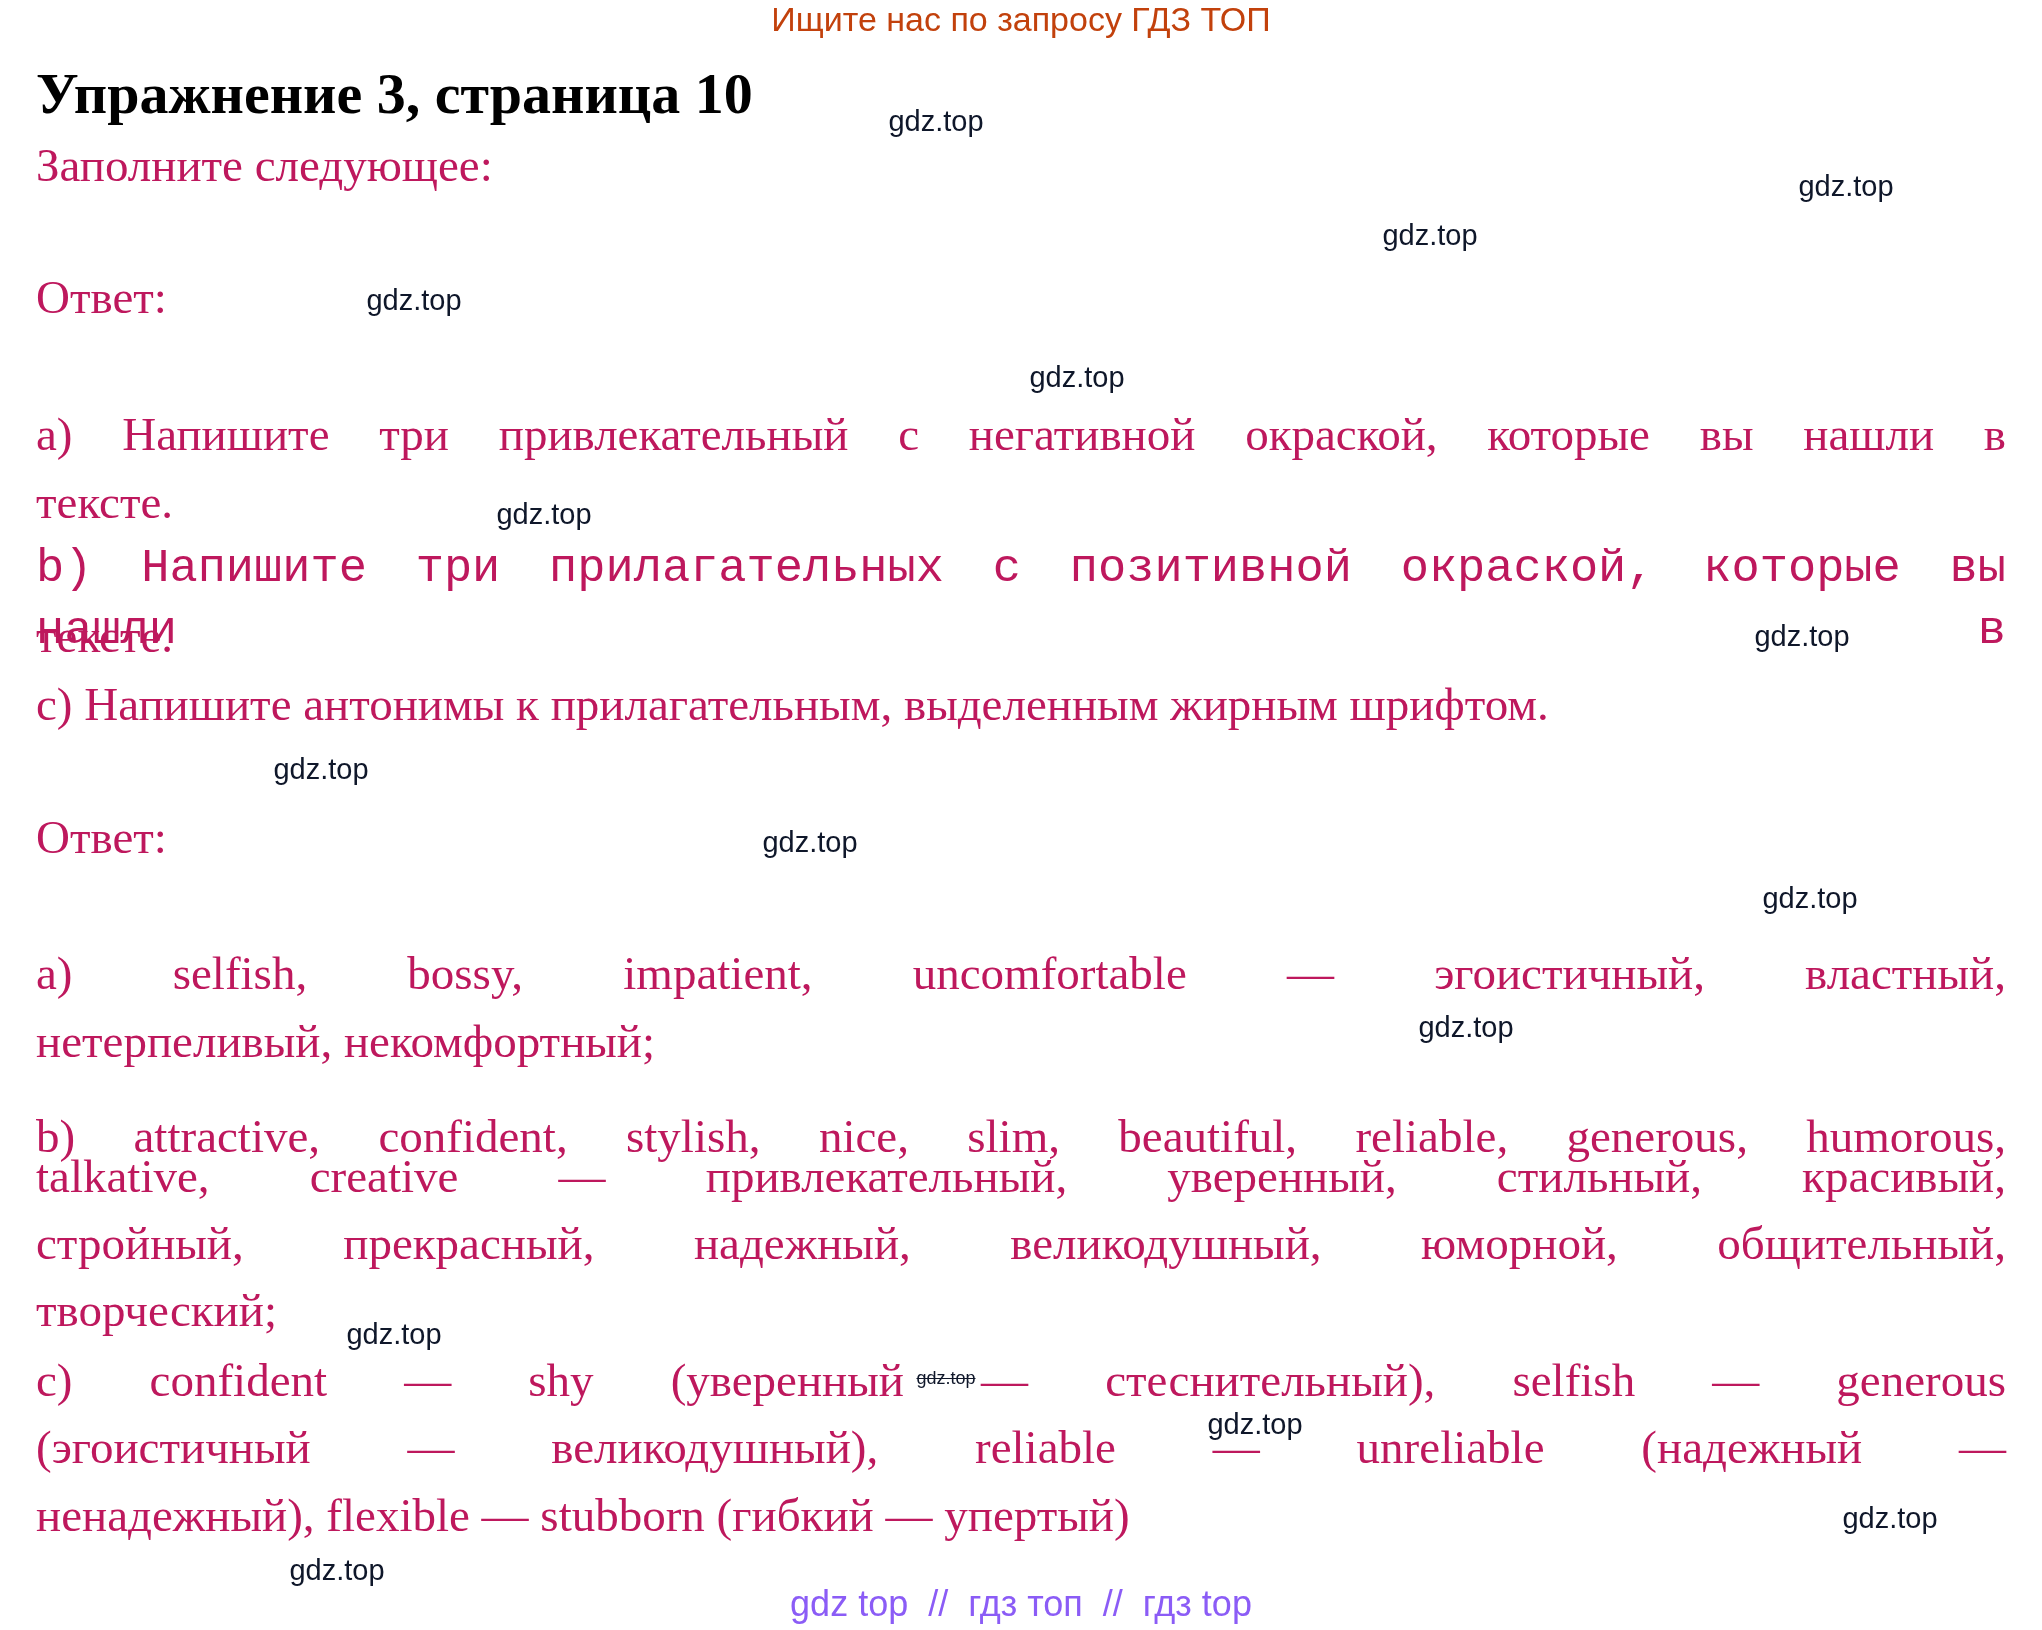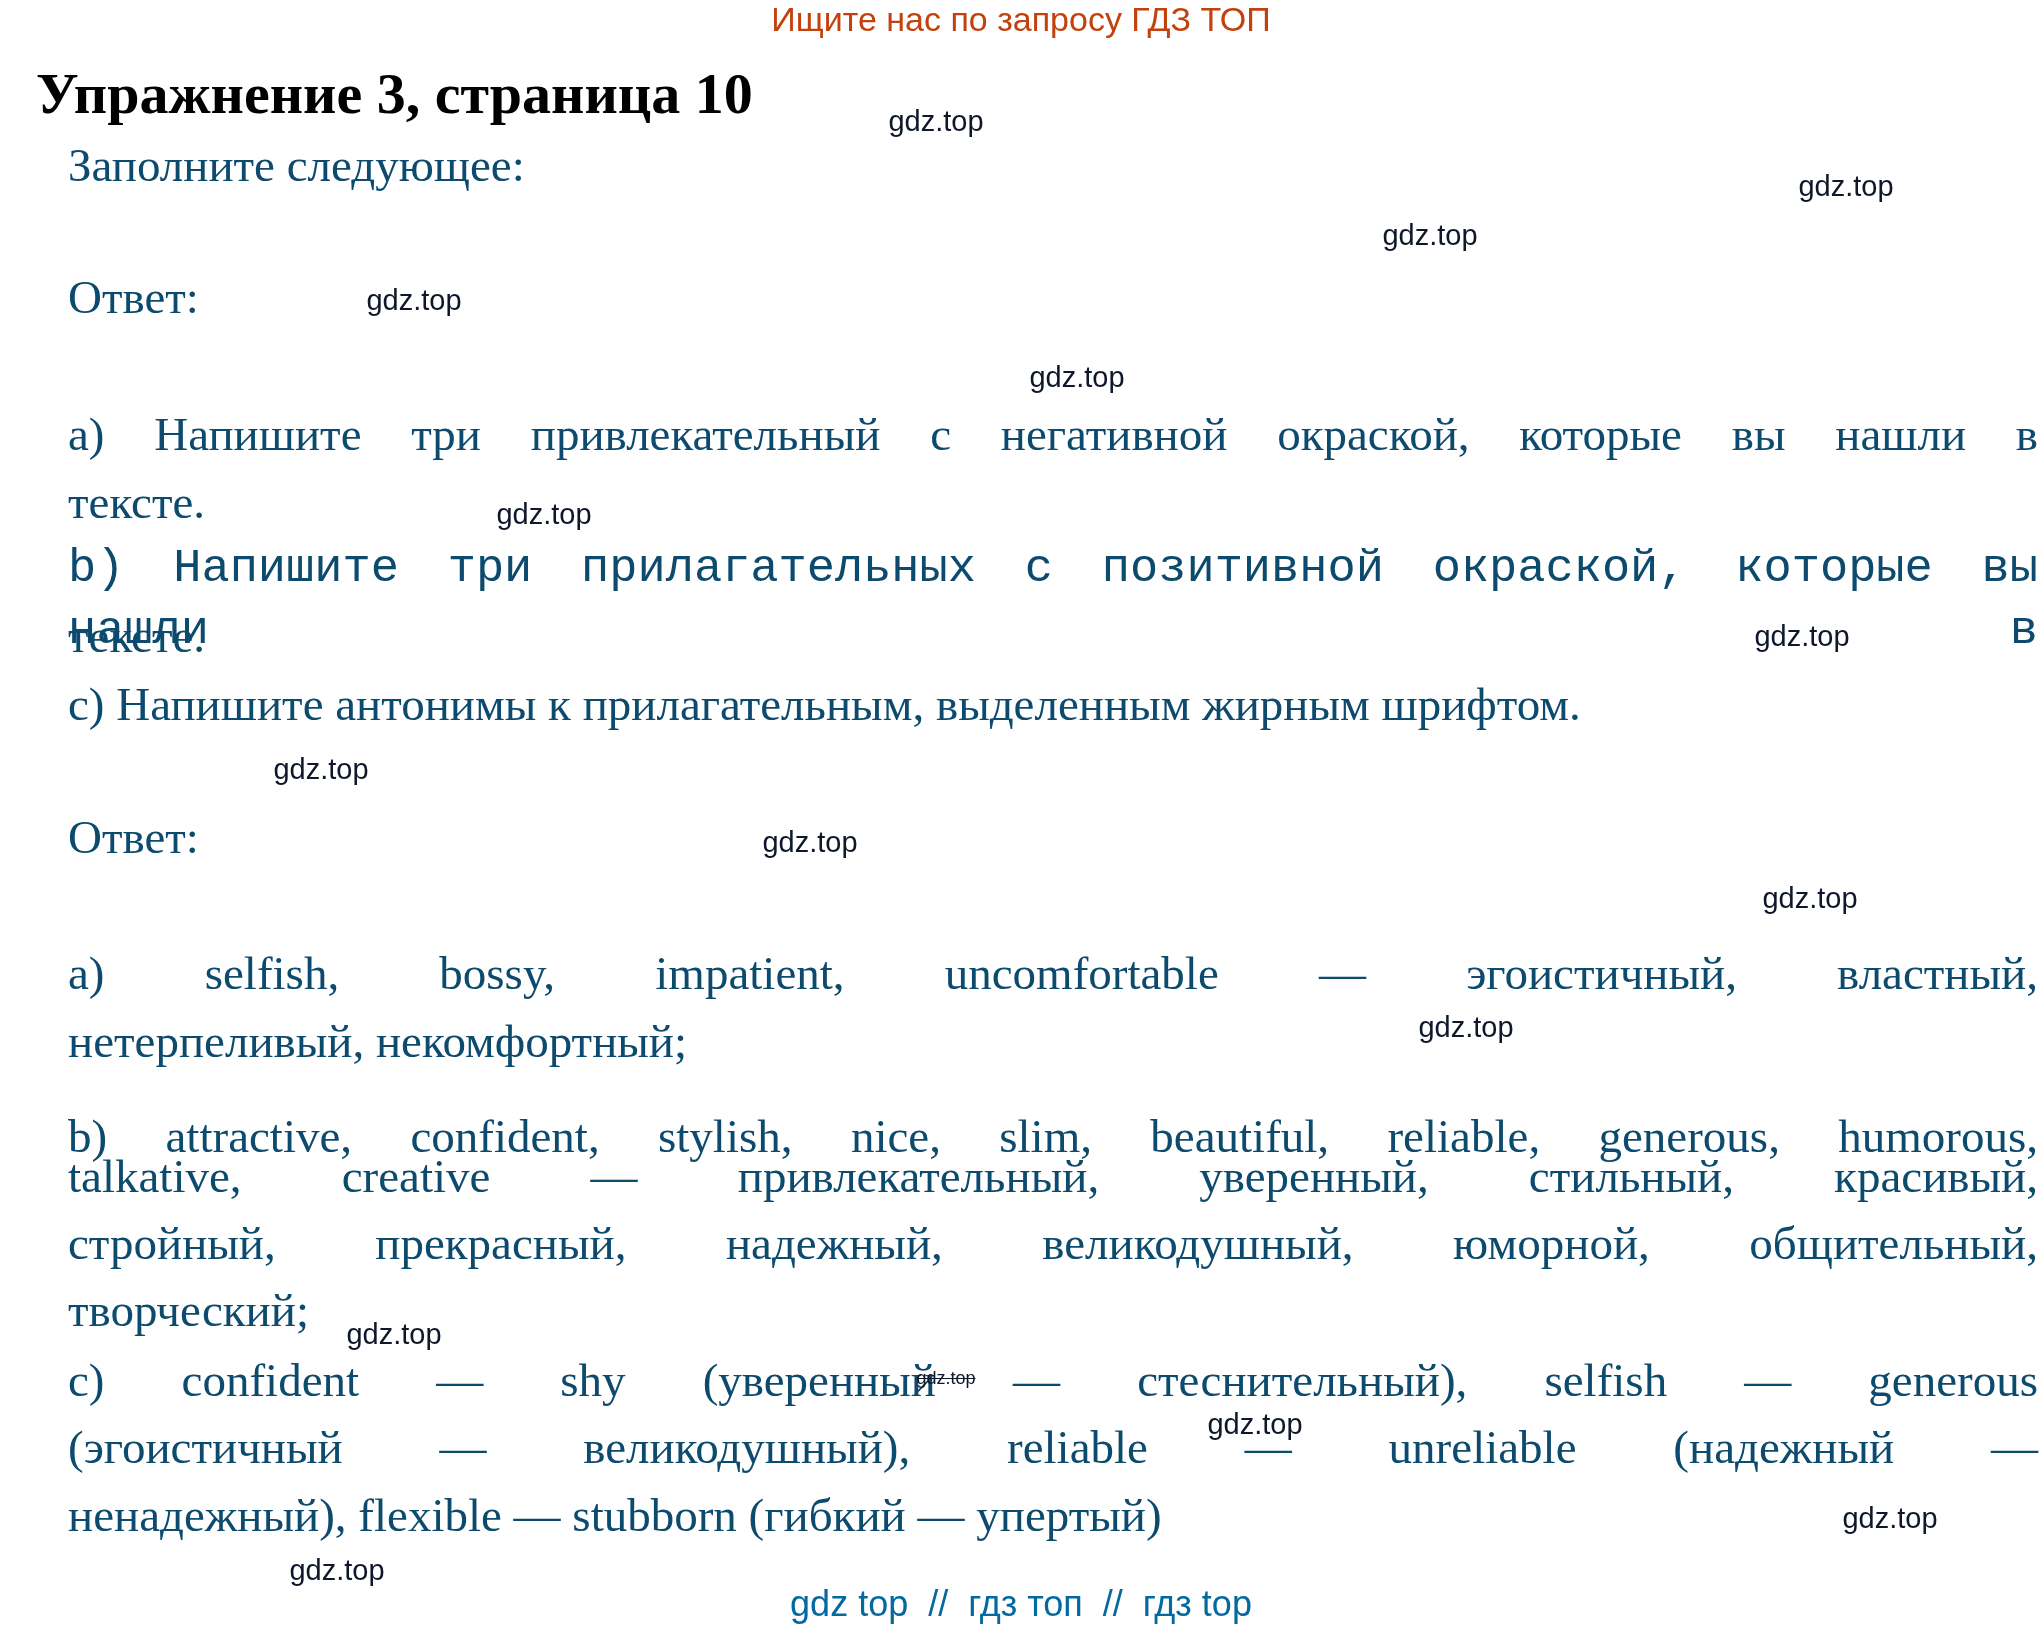--- a/index.html
+++ b/index.html
@@ -10,33 +10,33 @@
     color: #c2410c;
   }
   .title {
     position: absolute; left: 36px; top: 62px;
     font-family: "Liberation Serif", serif; font-weight: bold; font-size: 58px; line-height: 64px;
     color: #000;
   }
   .line {
     position: absolute; left: 36px; width: 1970px;
     font-family: "Liberation Serif", serif; font-size: 47px; line-height: 62px;
-    color: #0c4a6e; white-space: nowrap; margin-left: 32px;
+    color: #be185d; white-space: nowrap;
   }
   .justify { text-align: justify; text-align-last: justify; white-space: normal; }
   .wm {
     position: absolute; font-family: "Liberation Sans", sans-serif; font-size: 29px; line-height: 32px;
     color: #0f172a; transform: translateX(-50%);
     white-space: nowrap;
   }
   .wm.small { font-size: 18px; line-height: 20px; text-decoration: line-through; }
   .footer {
     position: absolute; left: 0; width: 2042px; top: 1604px; text-align: center;
     font-family: "Liberation Sans", sans-serif; font-size: 36px; line-height: 40px;
-    color: #0369a1; transform: translateY(-50%);
+    color: #8b5cf6; transform: translateY(-50%);
   }
 </style>
 </head>
 <body>
 
 <div class="promo">Ищите нас по запросу ГДЗ ТОП</div>
 
 <div class="title">Упражнение 3, страница 10</div>
 
 <div class="line" style="top:134px;">Заполните следующее:</div>

